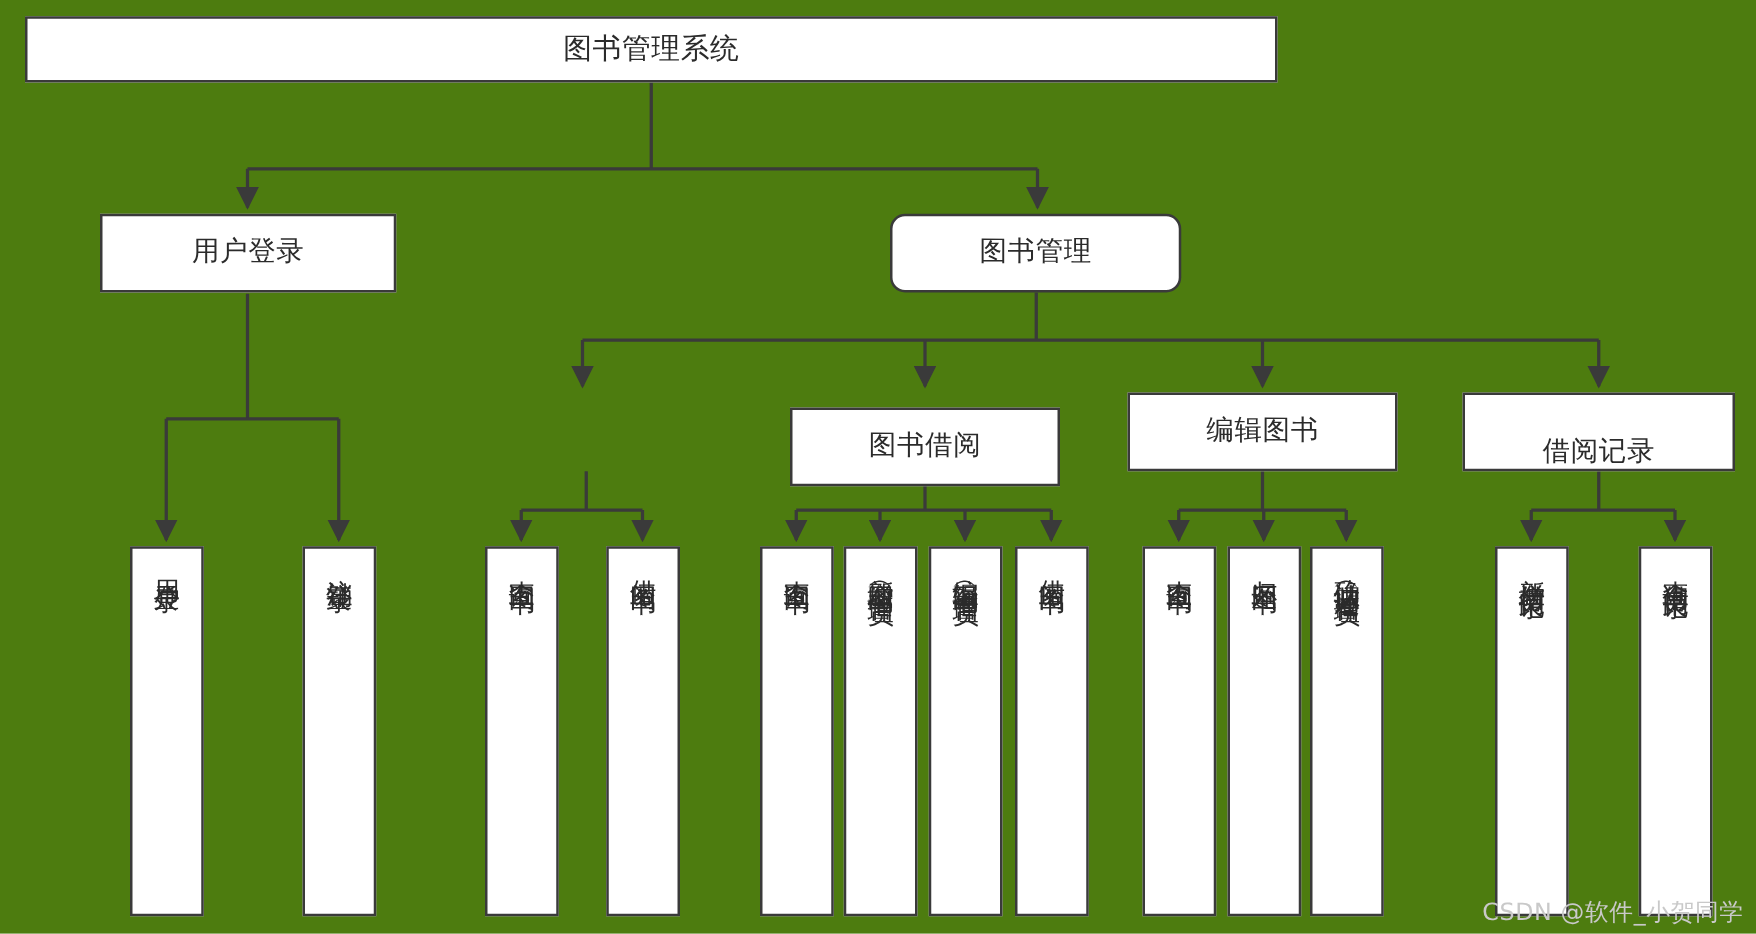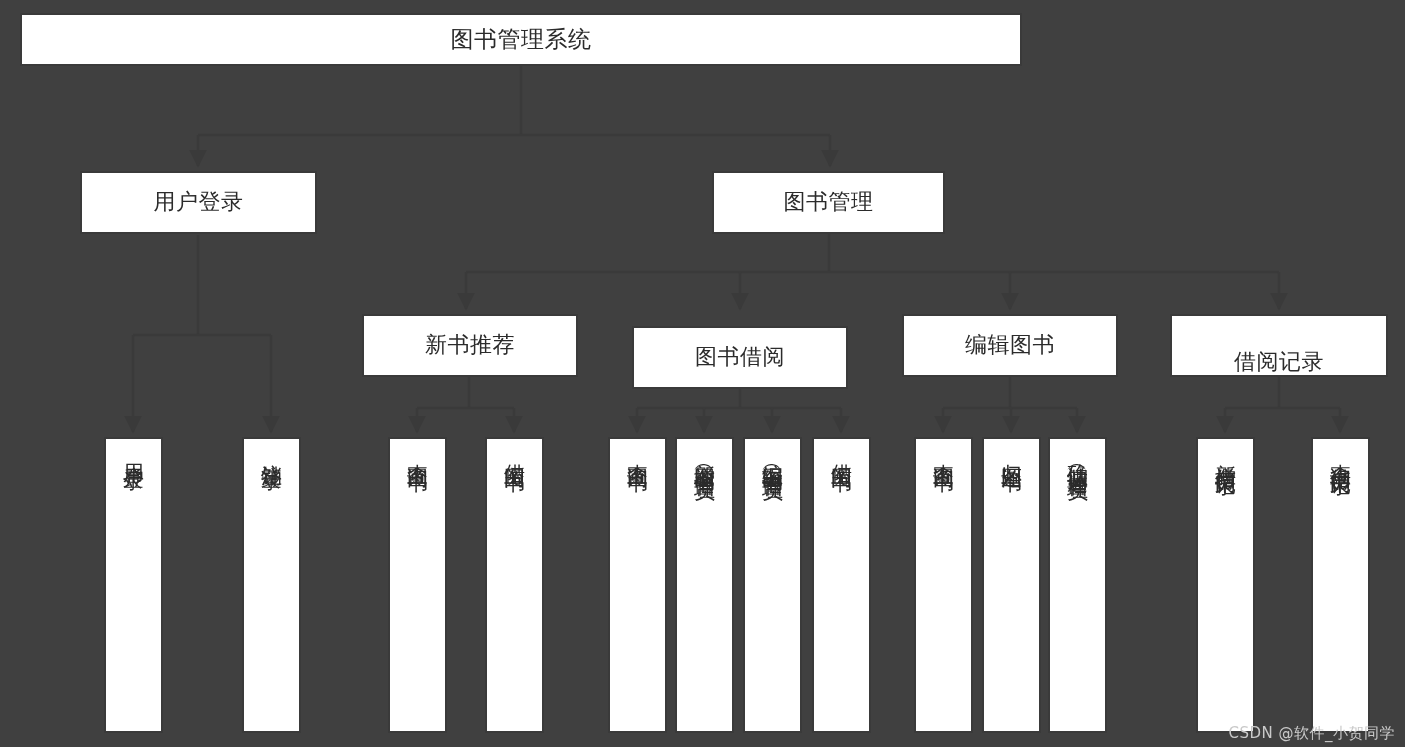--- a/index.html
+++ b/index.html
@@ -5,21 +5,21 @@
 <style>
   html,body{margin:0;padding:0;background:#ffffff;}
   body{
     font-family:"DejaVu Sans","Liberation Sans",sans-serif;
     -webkit-font-smoothing:antialiased;
   }
   #canvas{
     position:relative;
     width:1405px;
     height:747px;
-    background:#404040;
+    background:#4d7c0f;
     overflow:hidden;
   }
   
   #connectors{
     position:absolute;
     left:0; top:0;
     width:1405px;
     height:747px;
     pointer-events:none;
   }
@@ -63,21 +63,21 @@
     line-height:1.05;
     letter-spacing:2.5px;
     white-space:nowrap;
     text-align:start;
   }
   
   #watermark{
     position:absolute;
     right:10px;
     bottom:4px;
-    font-size:15px;
+    font-size:19px;
     color:#c9c9c9;
     letter-spacing:0.5px;
     user-select:none;
     white-space:nowrap;
   }
 </style>
 </head>
 <body>
 
 <div id="canvas">
@@ -135,27 +135,24 @@
   </svg>
 
   <div class="node h root" style="left:20px; top:13px; width:1002px; height:53px;">
     <span class="label">图书管理系统</span>
   </div>
 
   <div class="node h" style="left:80px; top:171px; width:237px; height:63px;">
     <span class="label">用户登录</span>
   </div>
 
-  <div class="node h" style="left:712px; top:171px; width:233px; height:63px;">
+  <div class="node h" style="left:712px; top:171px; width:233px; height:63px;border-radius:12px;">
     <span class="label">图书管理</span>
   </div>
 
-  <div class="node h" style="left:362px; top:314px; width:216px; height:63px;">
-    <span class="label">新书推荐</span>
-  </div>
 
   <div class="node h" style="left:632px; top:326px; width:216px; height:63px;">
     <span class="label">图书借阅</span>
   </div>
 
   <div class="node h" style="left:902px; top:314px; width:216px; height:63px;">
     <span class="label">编辑图书</span>
   </div>
 
   <div class="node h" style="left:1170px; top:314px; width:218px; height:63px;align-items:flex-end;">

